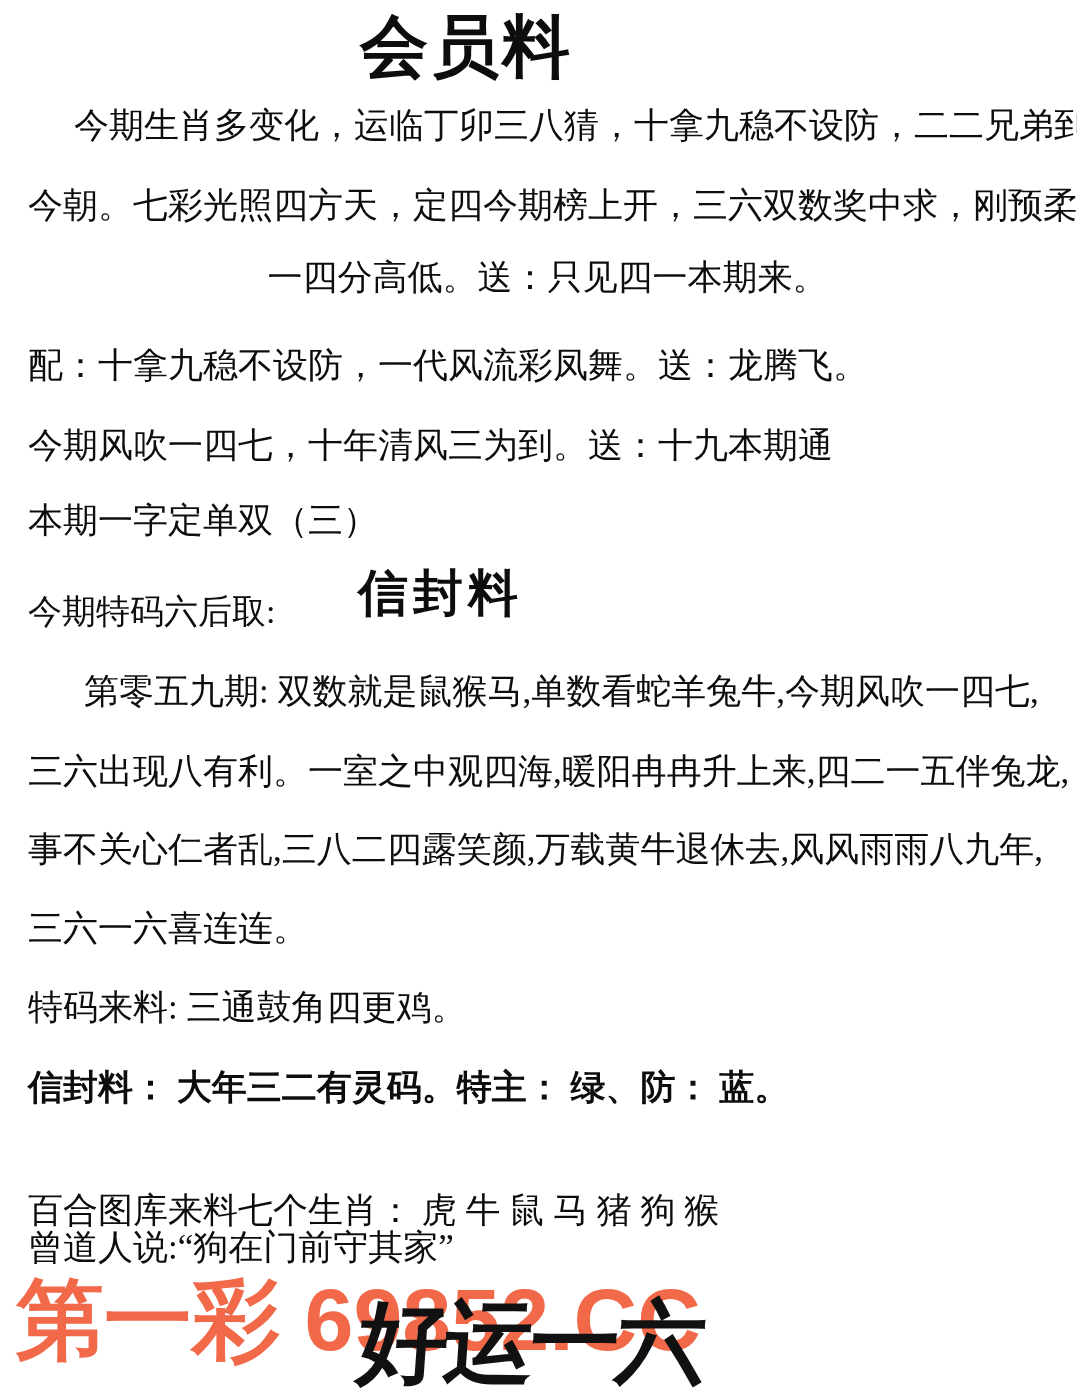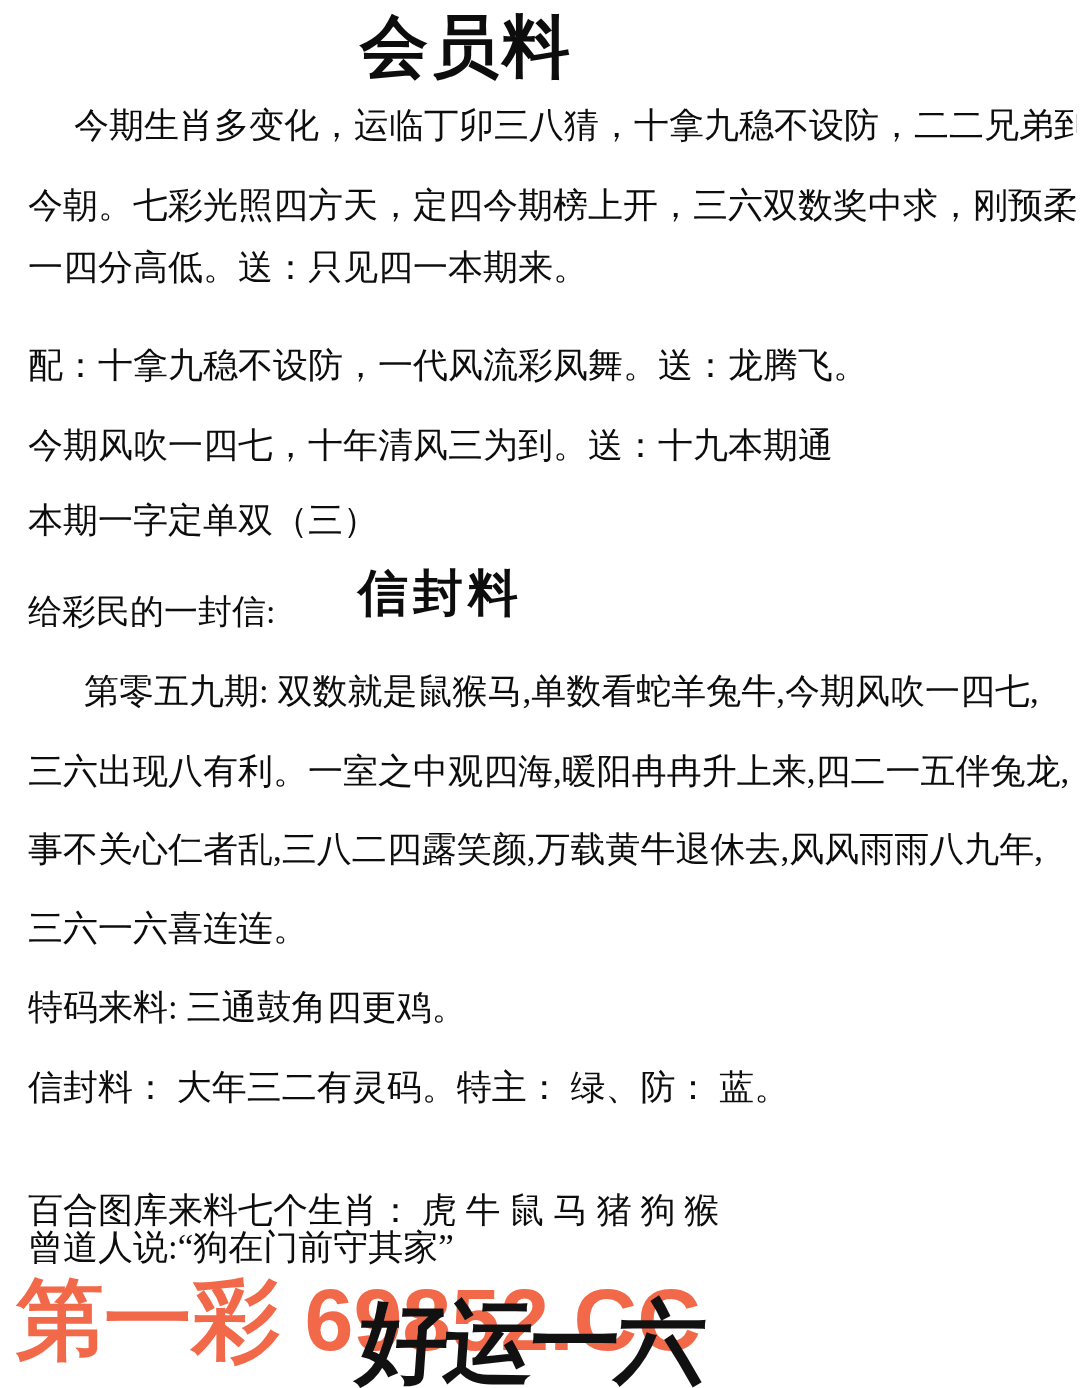--- a/index.html
+++ b/index.html
@@ -26,41 +26,41 @@
     position: absolute;
     left: 28px;
     right: 10px;
     font-size: 35px;
     line-height: 1.15;
     letter-spacing: 0px;
     white-space: nowrap;
   }
   .l1  { top: 106px; padding-left: 46px; }
   .l2  { top: 186px; text-align: center; }
-  .l3  { top: 248px; }
+  .l3  { top: 258px; text-align: center; }
   .l4  { top: 346px; }
   .l5  { top: 426px; }
   .l6  { top: 501px; }
   .letter-intro { top: 592px; font-size: 34px; }
   .title-envelope {
     position: absolute;
     left: 358px;
     top: 560px;
     margin: 0;
     font-size: 50px;
     font-weight: bold;
     letter-spacing: 5px;
     white-space: nowrap;
   }
   .l8  { top: 672px; padding-left: 56px; }
   .l9  { top: 752px; }
   .l10 { top: 830px; }
   .l11 { top: 909px; }
   .l12 { top: 988px; }
-  .l13 { top: 1068px; }
+  .l13 { top: 1068px; font-weight: bold; }
   .l14 { top: 1191px; }
   .l15 { top: 1228px; }
   .watermark {
     position: absolute;
     left: 16px;
     top: 1276px;
     font-family: "Liberation Sans", "DejaVu Sans", sans-serif;
     font-weight: bold;
     font-size: 88px;
     line-height: 1;
@@ -90,21 +90,21 @@
 
   <h1 class="title-main">会员料</h1>
 
   <div class="bodyline l1">今期生肖多变化，运临丁卯三八猜，十拿九稳不设防，二二兄弟到</div>
   <div class="bodyline l2">今朝。七彩光照四方天，定四今期榜上开，三六双数奖中求，刚预柔</div>
   <div class="bodyline l3">一四分高低。送：只见四一本期来。</div>
   <div class="bodyline l4">配：十拿九稳不设防，一代风流彩凤舞。送：龙腾飞。</div>
   <div class="bodyline l5">今期风吹一四七，十年清风三为到。送：十九本期通</div>
   <div class="bodyline l6">本期一字定单双（三）</div>
 
-  <div class="bodyline letter-intro">给彩民的一封信:</div>
+  <div class="bodyline letter-intro">今期特码六后取:</div>
 
   <h2 class="title-envelope">信封料</h2>
 
   <div class="bodyline l8">第零五九期: 双数就是鼠猴马,单数看蛇羊兔牛,今期风吹一四七,</div>
   <div class="bodyline l9">三六出现八有利。一室之中观四海,暖阳冉冉升上来,四二一五伴兔龙,</div>
   <div class="bodyline l10">事不关心仁者乱,三八二四露笑颜,万载黄牛退休去,风风雨雨八九年,</div>
   <div class="bodyline l11">三六一六喜连连。</div>
   <div class="bodyline l12">特码来料: 三通鼓角四更鸡。</div>
   <div class="bodyline l13">信封料： 大年三二有灵码。特主： 绿、防： 蓝。</div>
   <div class="bodyline l14">百合图库来料七个生肖： 虎 牛 鼠 马  猪 狗 猴</div>

